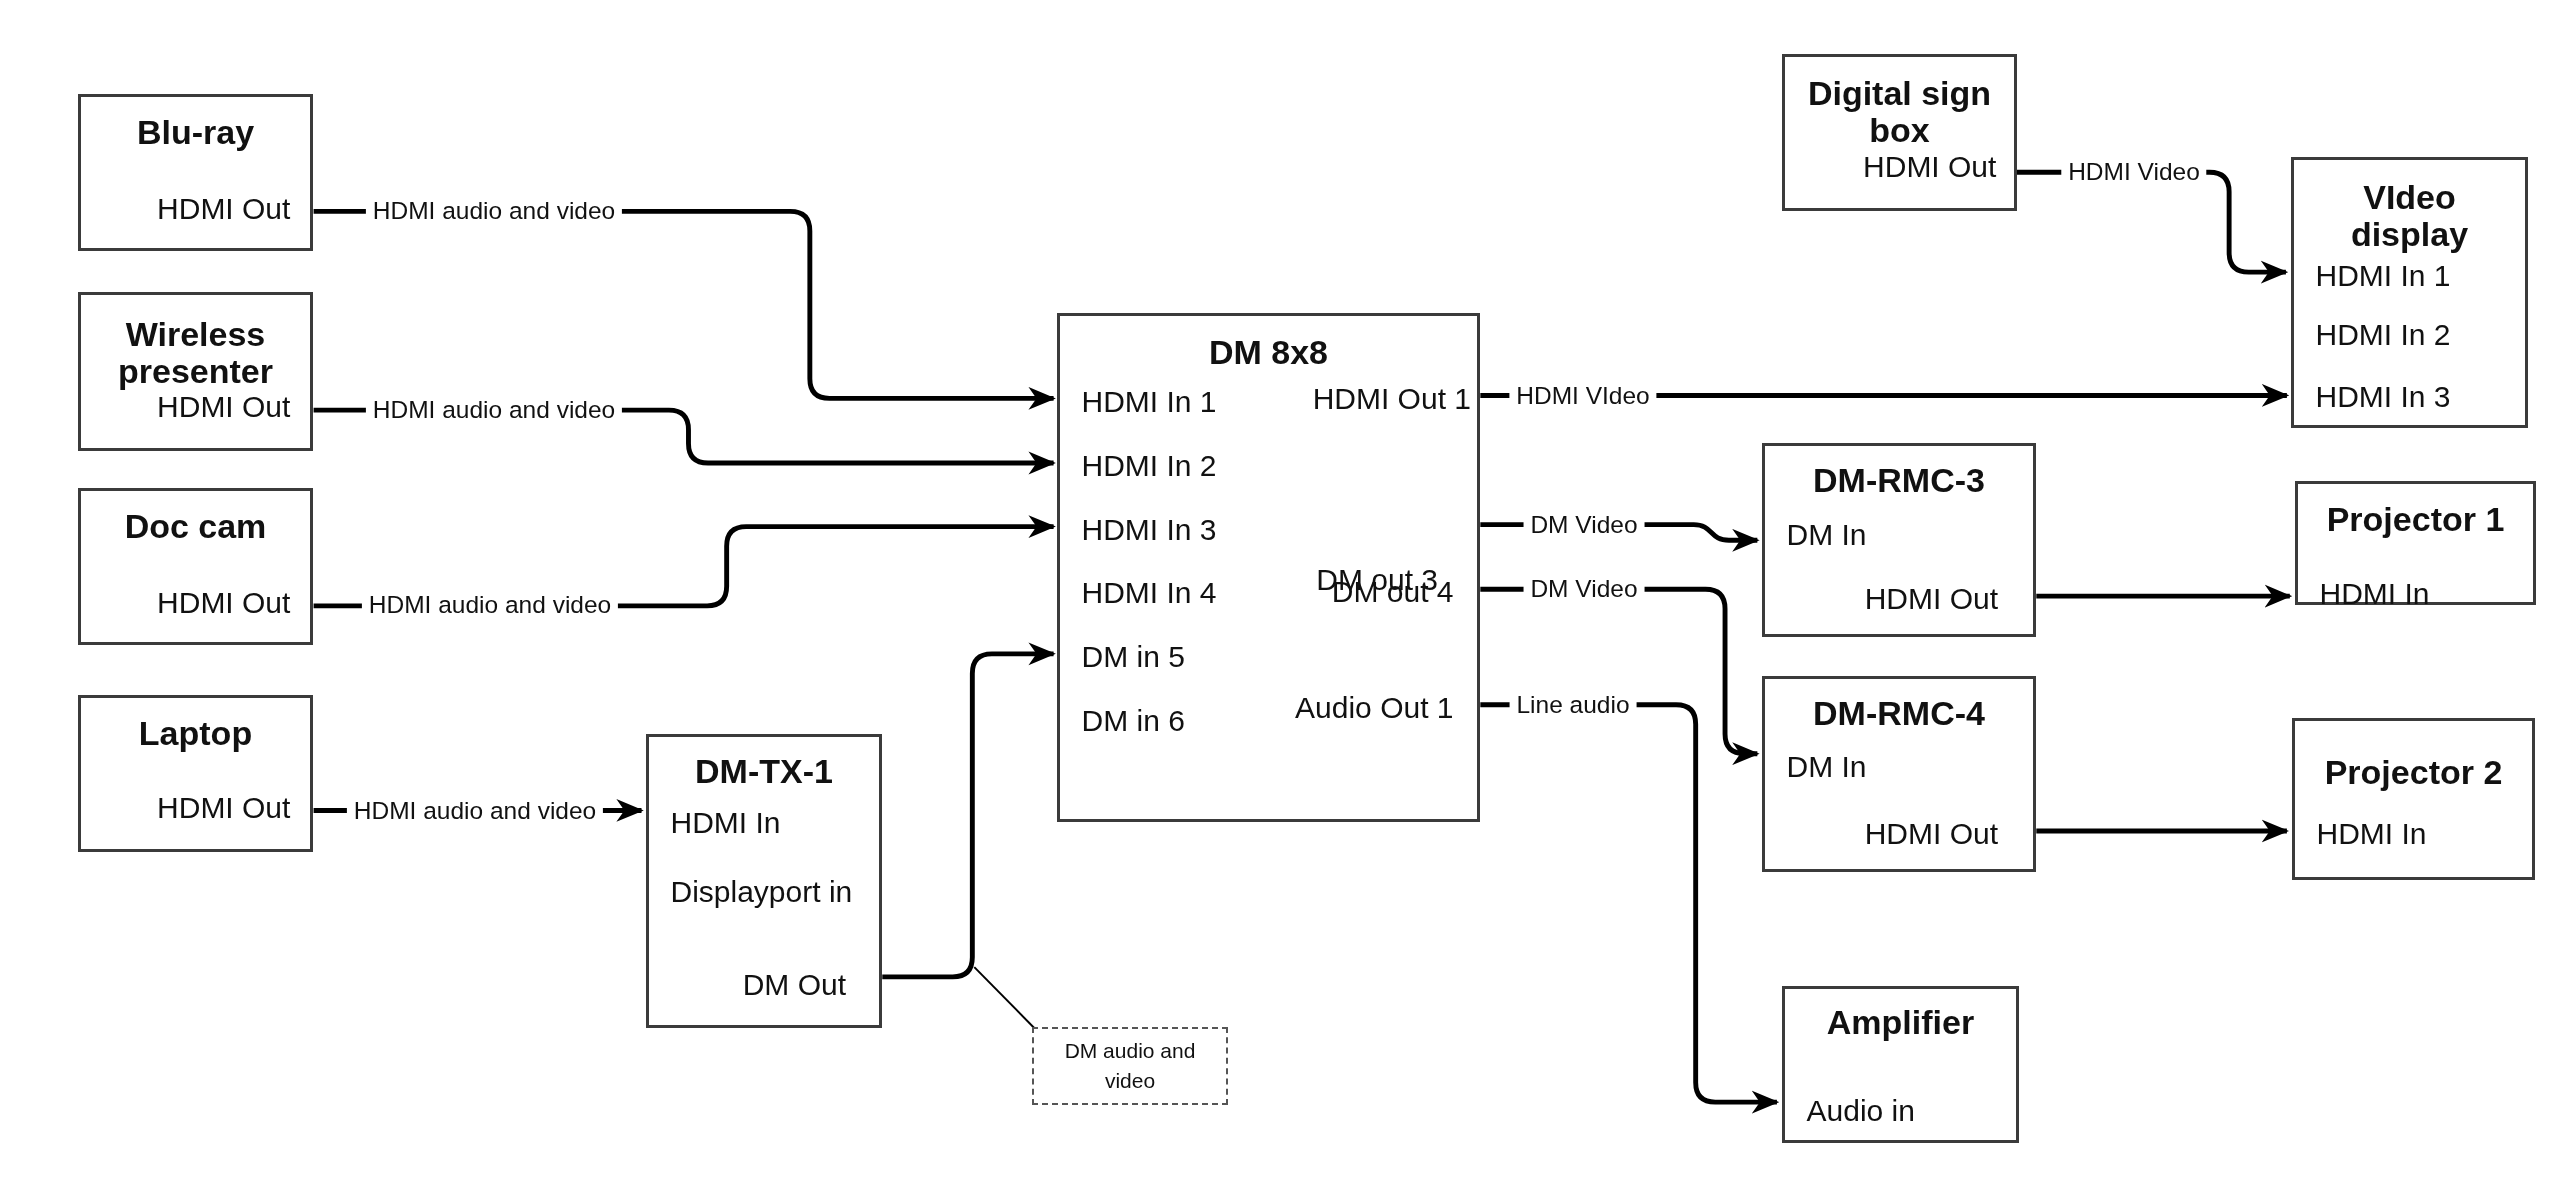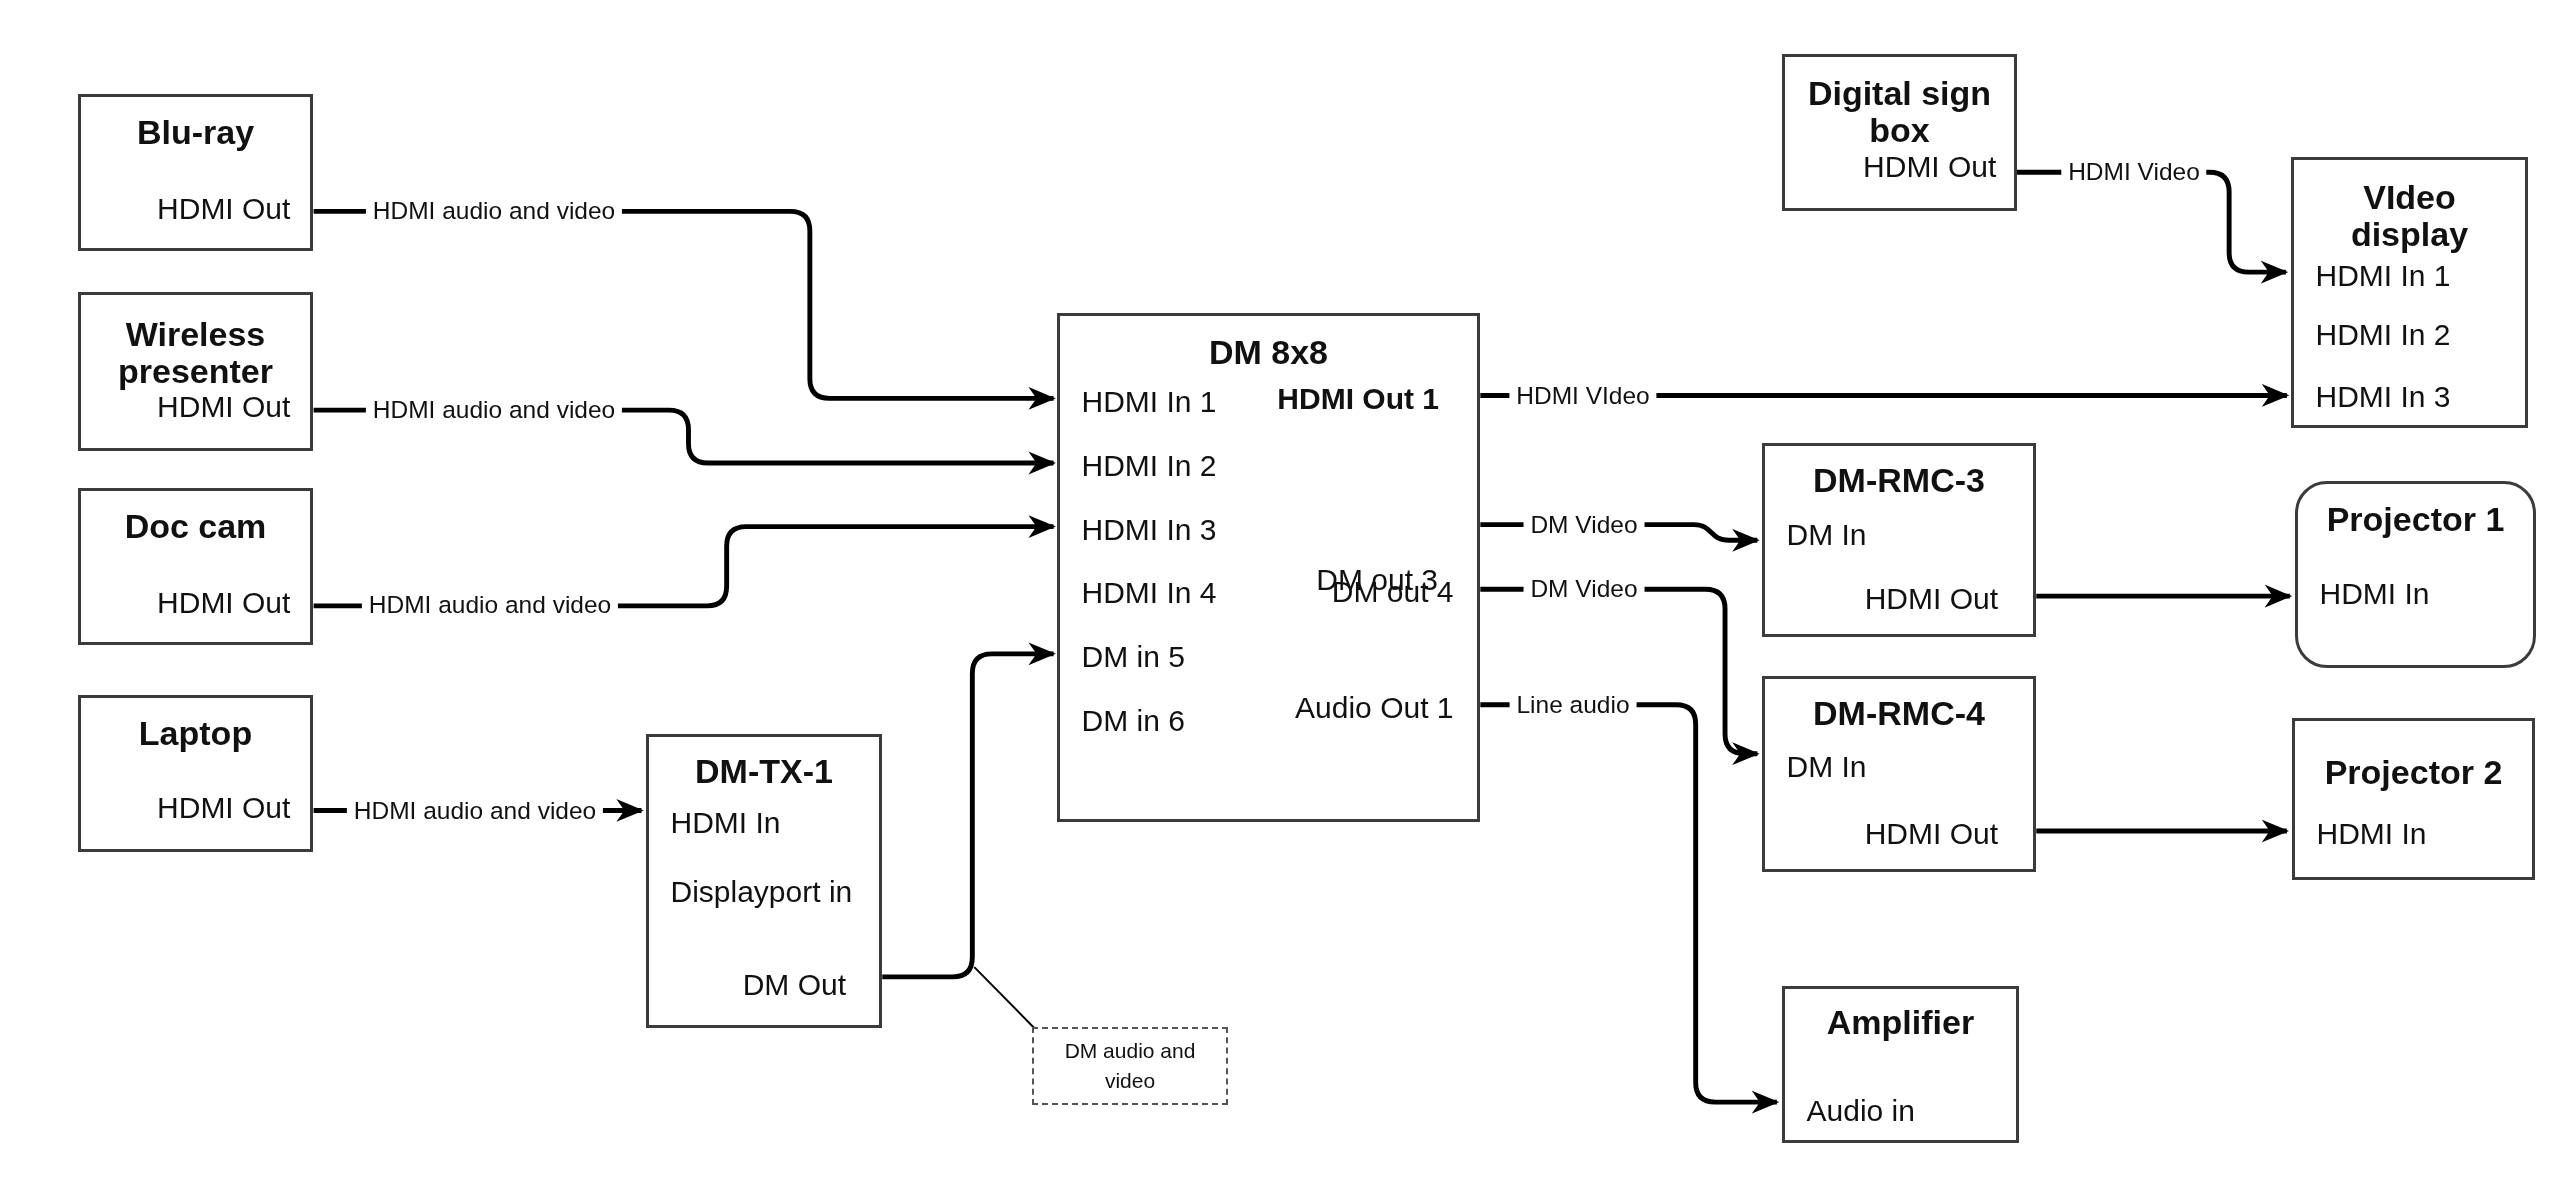--- a/index.html
+++ b/index.html
@@ -109,21 +109,21 @@
   </div>
 
   <div class="node" style="left:1057px;top:313px;width:423px;height:509px;">
     <div class="title" style="top:17.6px;">DM 8x8</div>
     <div class="port side-l" style="top:70px;">HDMI In 1</div>
     <div class="port side-l" style="top:134px;">HDMI In 2</div>
     <div class="port side-l" style="top:198px;">HDMI In 3</div>
     <div class="port side-l" style="top:261px;">HDMI In 4</div>
     <div class="port side-l" style="top:325px;">DM in 5</div>
     <div class="port side-l" style="top:389px;">DM in 6</div>
-    <div class="port side-r" style="top:67px;padding-right:38px;font-weight:bold;">HDMI Out 1</div>
+    <div class="port side-r" style="top:67px;padding-right:6px;">HDMI Out 1</div>
     <div class="port side-r" style="top:208px;padding-right:39px;margin-top:40px;">DM out 3</div>
     <div class="port side-r" style="top:260px;padding-right:23.5px;">DM out 4</div>
     <div class="port side-r" style="top:376px;padding-right:23.5px;">Audio Out 1</div>
   </div>
 
   <div class="node" style="left:1782px;top:54px;width:235px;height:157px;">
     <div class="title" style="top:17.6px;">
       <div>Digital sign</div>
       <div>box</div>
     </div>
@@ -139,21 +139,21 @@
     <div class="port side-l" style="top:159px;">HDMI In 2</div>
     <div class="port side-l" style="top:221px;">HDMI In 3</div>
   </div>
 
   <div class="node" style="left:1762px;top:443px;width:274px;height:194px;">
     <div class="title" style="top:15.7px;">DM-RMC-3</div>
     <div class="port side-l" style="top:73px;">DM In</div>
     <div class="port side-r" style="top:137px;padding-right:35px;">HDMI Out</div>
   </div>
 
-  <div class="node" style="left:2295px;top:481px;width:241px;height:187px;border-radius:32px;">
+  <div class="node" style="left:2295px;top:481px;width:241px;height:124px;">
     <div class="title" style="top:16.6px;">Projector 1</div>
     <div class="port side-l" style="top:94px;">HDMI In</div>
   </div>
 
   <div class="node" style="left:1762px;top:676px;width:274px;height:196px;">
     <div class="title" style="top:15.7px;">DM-RMC-4</div>
     <div class="port side-l" style="top:72px;">DM In</div>
     <div class="port side-r" style="top:139px;padding-right:35px;">HDMI Out</div>
   </div>
 

